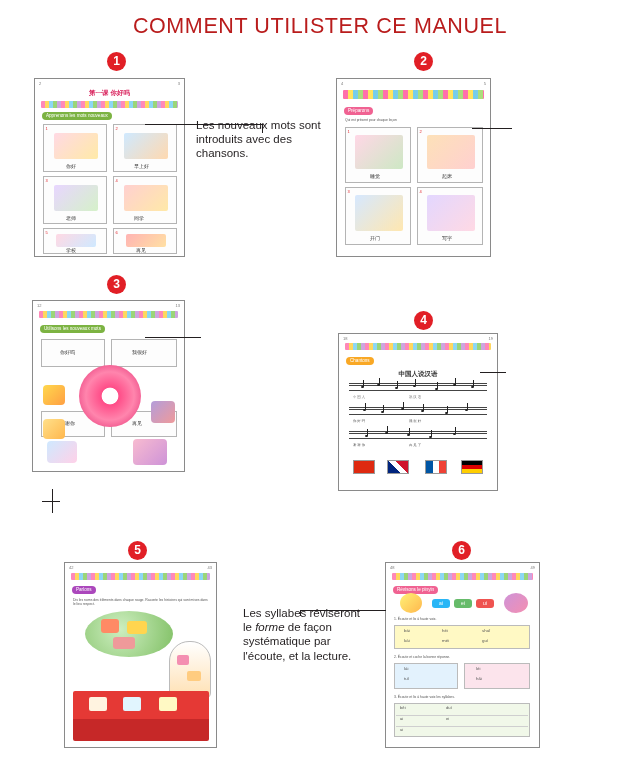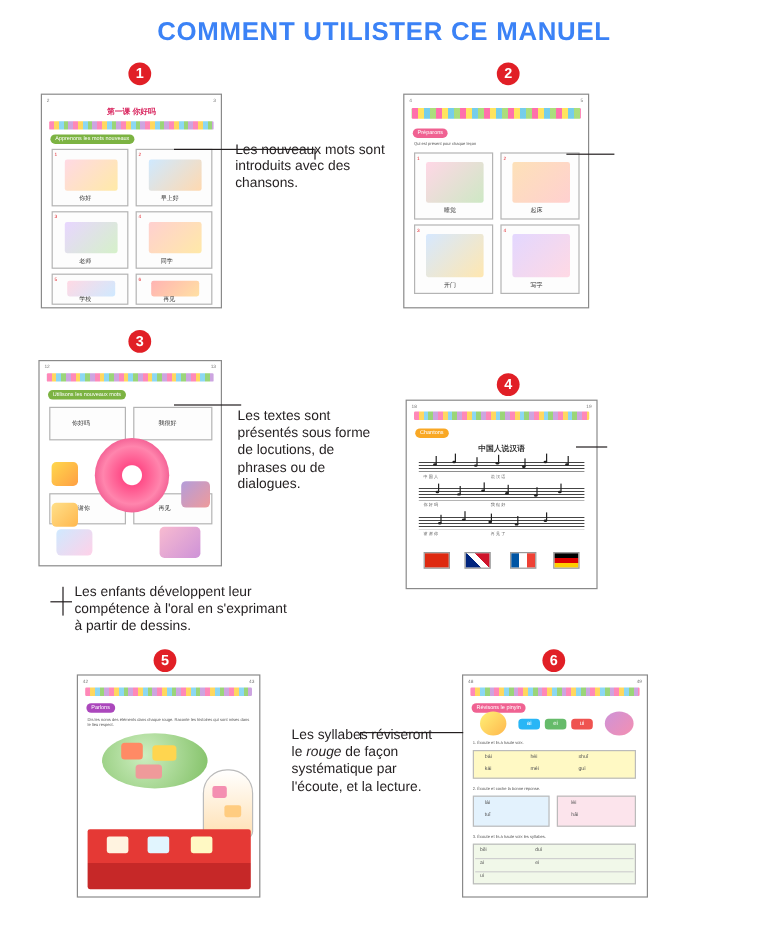--- a/index.html
+++ b/index.html
@@ -20,23 +20,23 @@
     width: 640px;
     height: 776px;
   }
   .page-title {
     position: absolute;
     top: 14px;
     left: 0;
     width: 640px;
     text-align: center;
     font-size: 21.5px;
-    font-weight: bold;
+    font-weight: normal;
     letter-spacing: 0.6px;
-    color: #3b82f6;
+    color: #b91c1c;
   }
 
   
   .step-badge {
     position: absolute;
     width: 19px;
     height: 19px;
     border-radius: 50%;
     background: #e11f26;
     color: #ffffff;
@@ -322,21 +322,20 @@
 
     <div class="art" style="top:64px; left:46px; width:62px; height:62px; border-radius:50%; background:radial-gradient(circle,#ffffff 18%, #ff4d88 20%, #ff85ad 55%, #e0256c 100%);"></div>
     <div class="art" style="top:84px; left:10px; width:22px; height:20px; background:linear-gradient(135deg,#ffd84d,#ff9f43); border-radius:4px;"></div>
     <div class="art" style="top:118px; left:10px; width:22px; height:20px; background:linear-gradient(135deg,#ffe08a,#ffb74d); border-radius:4px;"></div>
     <div class="art" style="top:100px; left:118px; width:24px; height:22px; background:linear-gradient(135deg,#b39ddb,#ef9a9a); border-radius:4px;"></div>
     <div class="art" style="top:140px; left:14px; width:30px; height:22px; background:linear-gradient(135deg,#cfe9ff,#ffd1e8); border-radius:4px;"></div>
     <div class="art" style="top:138px; left:100px; width:34px; height:26px; background:linear-gradient(135deg,#f8bbd0,#ce93d8); border-radius:4px;"></div>
   </div>
 
   <div class="leader h" style="top:337px; left:145px; width:56px;"></div>
-  <div class="caption" style="top:340px; left:198px; width:124px;">Les textes sont présentés sous forme de locutions, de phrases ou de dialogues.</div>
 
   <div class="step-badge" style="top:311px; left:414px;">4</div>
 
   <div class="thumb" style="top:333px; left:338px; width:160px; height:158px;">
     <span class="pg-num l">18</span>
     <span class="pg-num r">19</span>
     <div class="deco-strip" style="top:9px;"></div>
     <div class="sec-tab orange" style="top:23px; left:7px;">Chantons</div>
     <div class="thumb-title" style="top:36px; color:#333;">中国人说汉语</div>
 
@@ -376,21 +375,20 @@
     <div class="flag" style="top:126px; left:14px; background:linear-gradient(#de2910,#de2910);"></div>
     <div class="flag" style="top:126px; left:48px; background:linear-gradient(45deg,#00247d 40%, #ffffff 40% 60%, #cf142b 60%);"></div>
     <div class="flag" style="top:126px; left:86px; background:linear-gradient(90deg,#0055a4 33%, #ffffff 33% 66%, #ef4135 66%);"></div>
     <div class="flag" style="top:126px; left:122px; background:linear-gradient(#000 33%, #dd0000 33% 66%, #ffce00 66%);"></div>
   </div>
 
   <div class="leader h" style="top:372px; left:480px; width:26px;"></div>
 
   <div class="leader v" style="top:489px; left:52px; height:24px;"></div>
   <div class="leader h" style="top:501px; left:42px; width:18px;"></div>
-  <div class="caption" style="top:487px; left:62px; width:180px;">Les enfants développent leur compétence à l'oral en s'exprimant à partir de dessins.</div>
 
   <div class="step-badge" style="top:541px; left:128px;">5</div>
 
   <div class="thumb" style="top:562px; left:64px; width:153px; height:186px;">
     <span class="pg-num l">42</span>
     <span class="pg-num r">43</span>
     <div class="deco-strip" style="top:10px;"></div>
     <div class="sec-tab purple" style="top:23px; left:7px;">Parlons</div>
     <div class="tiny-text" style="top:35px; left:8px; width:135px;">Dis les noms des éléments dans chaque rouge. Raconte les histoires qui sont mises dans le lieu respect.</div>
 
@@ -448,16 +446,16 @@
     <div class="tiny-text" style="top:143px; left:14px; font-size:4.2px;">běi</div>
     <div class="tiny-text" style="top:143px; left:60px; font-size:4.2px;">duì</div>
     <div class="tiny-text" style="top:154px; left:14px; font-size:4.2px;">ai</div>
     <div class="tiny-text" style="top:154px; left:60px; font-size:4.2px;">ei</div>
     <div class="tiny-text" style="top:165px; left:14px; font-size:4.2px;">ui</div>
   </div>
 
   <div class="leader h" style="top:610px; left:300px; width:86px;"></div>
   <div class="leader v" style="top:610px; left:300px; height:6px;"></div>
   <div class="caption" style="top:606px; left:243px; width:128px;">
-    <span>Les syllabes réviseront le </span><em>rouge</em><span> de façon systématique par l'écoute, et la lecture.</span>
+    <span>Les syllabes réviseront le </span><em>forme</em><span> de façon systématique par l'écoute, et la lecture.</span>
   </div>
 
 </div>
 
 </body></html>

